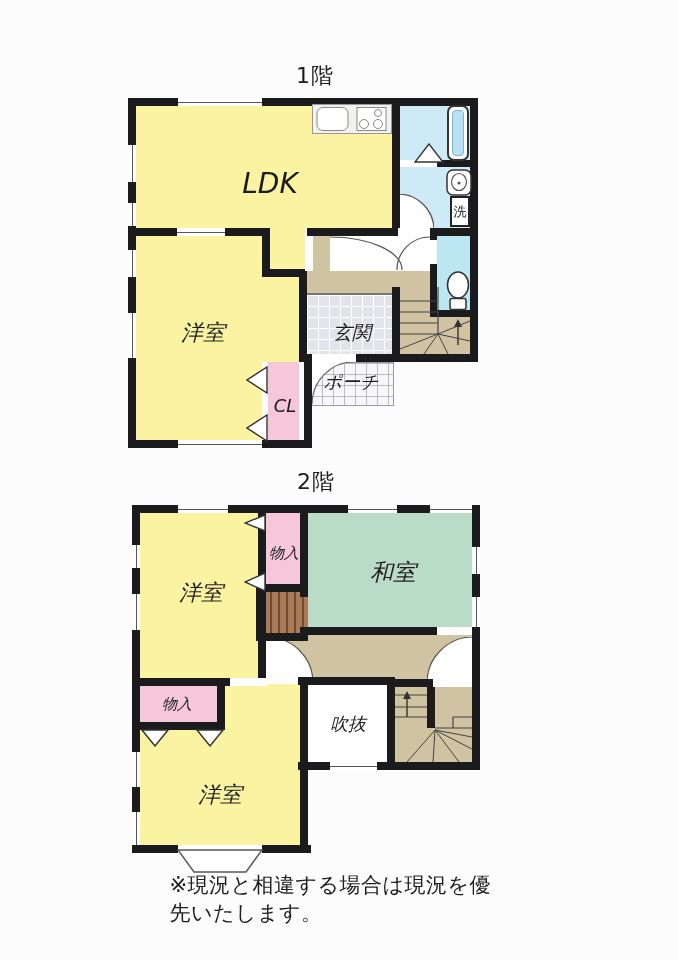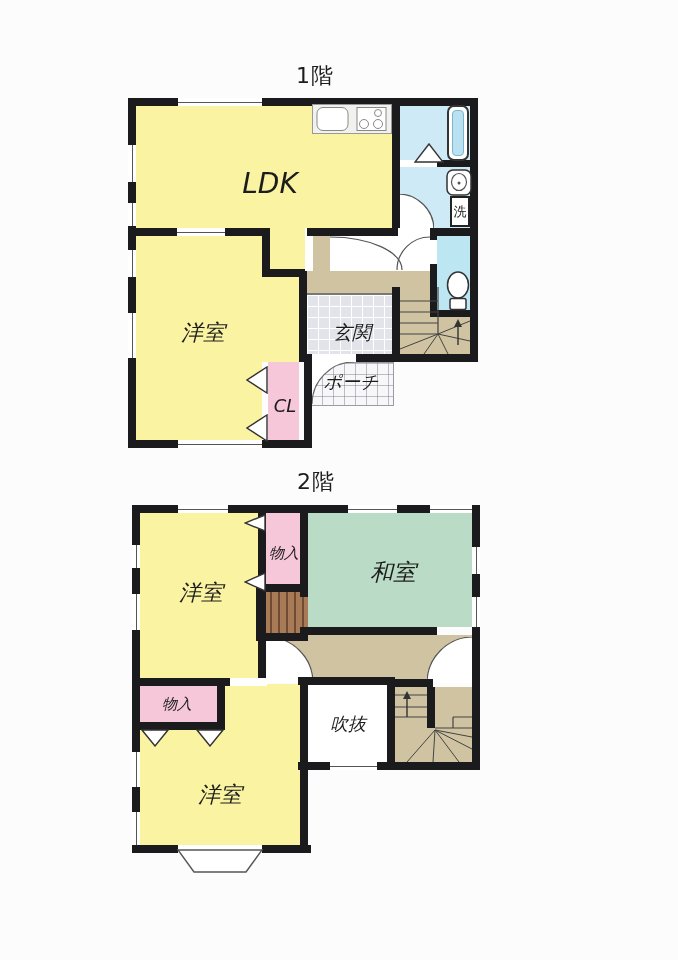--- a/index.html
+++ b/index.html
@@ -235,14 +235,15 @@
     </svg>
 
     <div class="lbl" style="left:69px;top:88px;font-size:22px;">洋室</div>
     <div class="lbl" style="left:152px;top:48px;font-size:15px;">物入</div>
     <div class="lbl" style="left:261px;top:67px;font-size:23px;">和室</div>
     <div class="lbl" style="left:45px;top:199px;font-size:15px;">物入</div>
     <div class="lbl" style="left:216px;top:219px;font-size:18px;">吹抜</div>
     <div class="lbl" style="left:88px;top:290px;font-size:22px;">洋室</div>
   </div>
 
+  <div class="note" style="left:339px;top:899px;">※現況と相違する場合は現況を優先いたします。</div>
 
 </div>
 
 </body></html>

